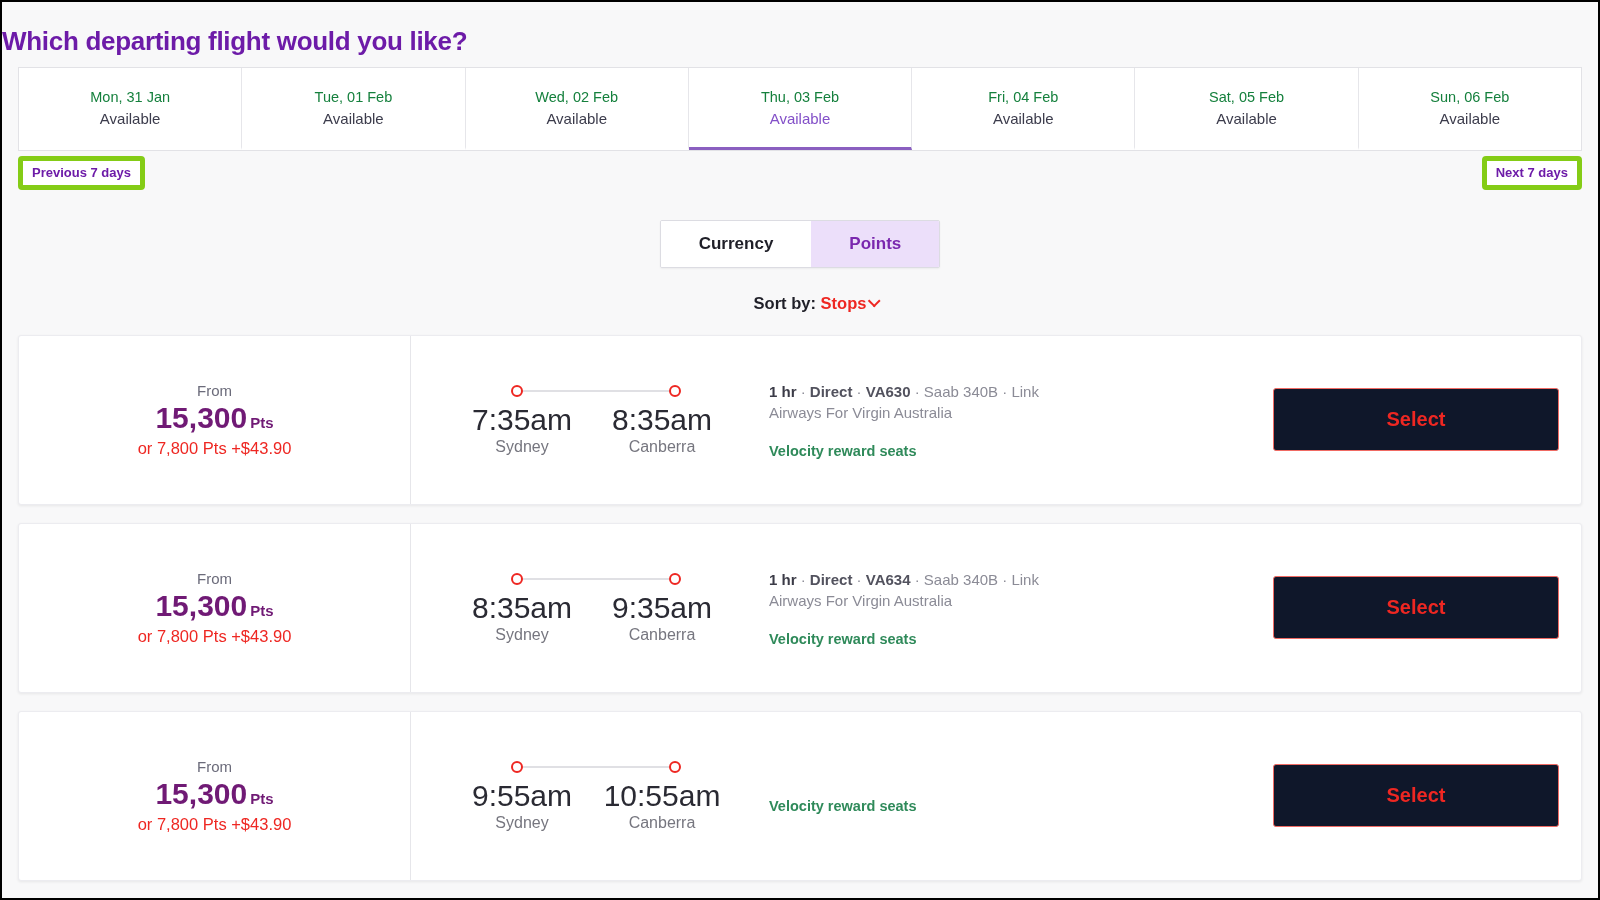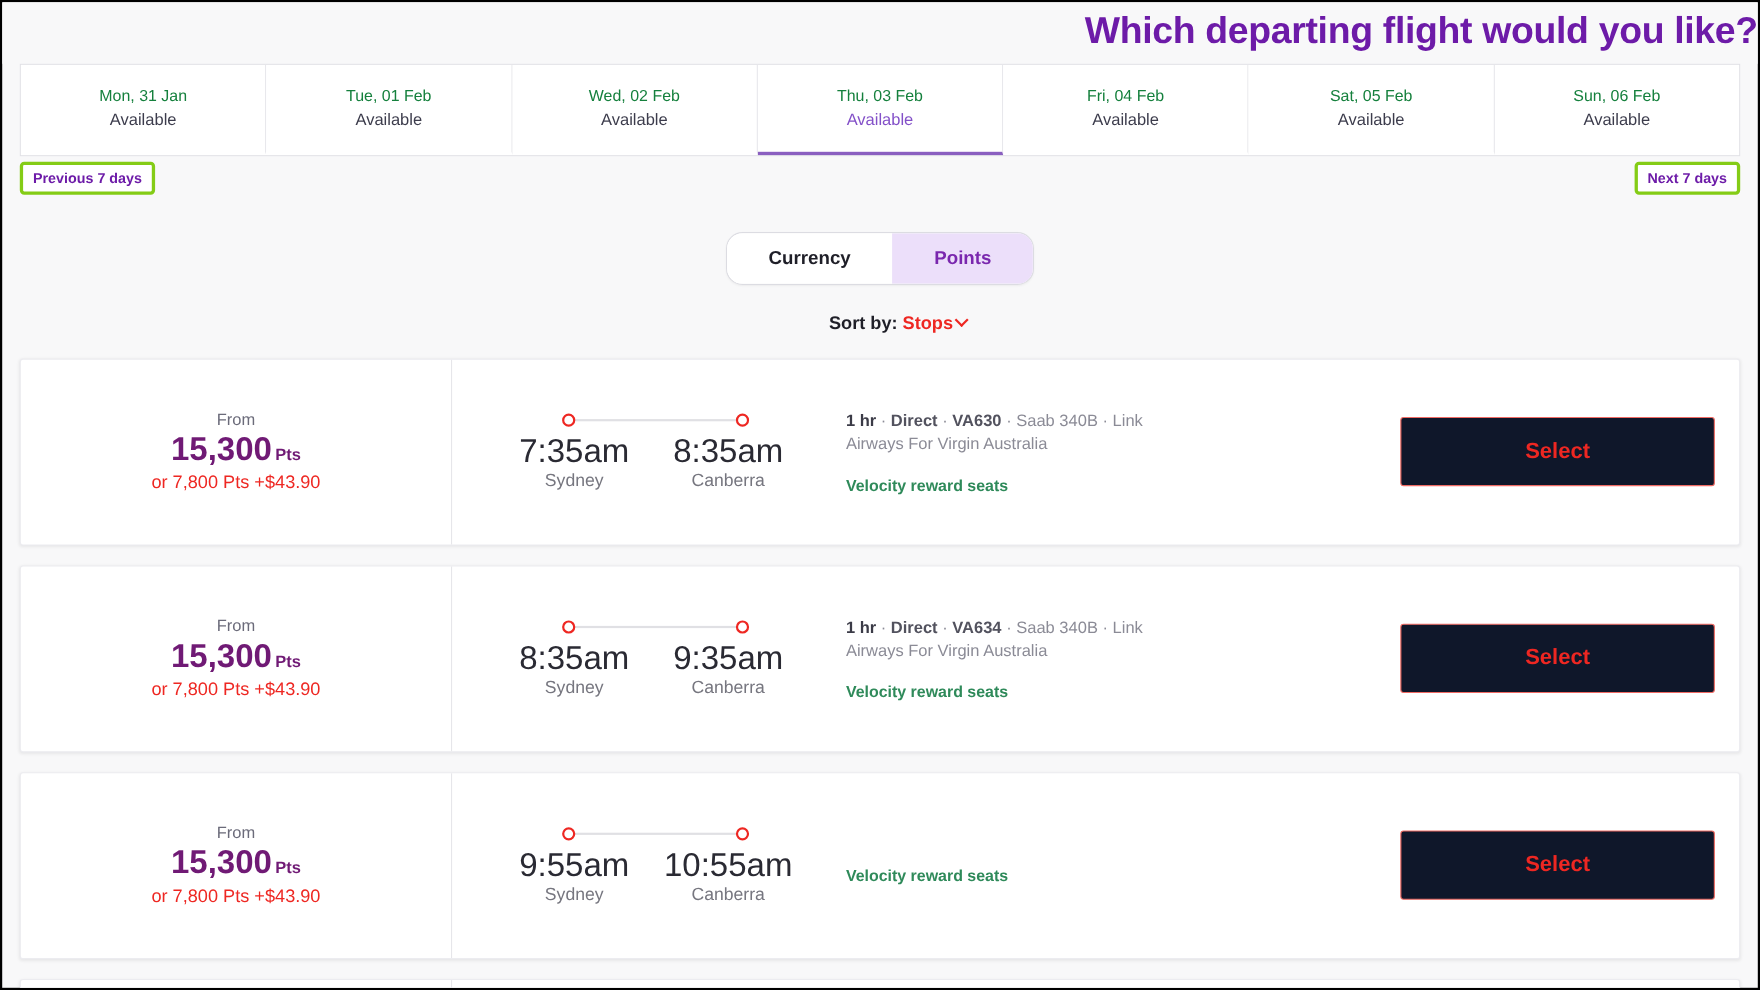--- a/index.html
+++ b/index.html
@@ -14,26 +14,26 @@
     position: relative;
     width: 1600px;
     height: 900px;
     background: #f8f8f9;
     border: 2px solid #000;
     overflow: hidden;
   }
 
   
   .page-title {
-    text-align: right;
+    text-align: left;
     color: #6d1ba8;
-    font-size: 34px;
+    font-size: 26px;
     font-weight: bold;
     letter-spacing: -0.3px;
-    padding-top: 7px;
+    padding-top: 24px;
     padding-bottom: 10px;
     background: #f8f8f9;
   }
 
   
   .date-strip {
     display: flex;
     margin: 0 16px;
     background: #ffffff;
     border: 1px solid #e2e2e6;
@@ -66,21 +66,21 @@
   
   .paging-row {
     position: relative;
     height: 34px;
     margin: 5px 16px 0;
   }
   .page-btn {
     position: absolute;
     top: 0;
     background: #ffffff;
-    border: 3px solid #84cc16;
+    border: 5px solid #84cc16;
     border-radius: 4px;
     color: #6d1ba8;
     font-size: 13px;
     font-weight: bold;
     padding: 5px 9px 6px;
     cursor: pointer;
     line-height: 1;
   }
   .page-btn.prev { left: 0; }
   .page-btn.next { right: 0; }
@@ -88,21 +88,21 @@
   
   .toggle-wrap {
     display: flex;
     justify-content: center;
     margin-top: 30px;
   }
   .toggle {
     display: flex;
     background: #ffffff;
     border: 1px solid #dcdce2;
-    border-radius: 15px;
+    border-radius: 2px;
     overflow: hidden;
     box-shadow: 0 1px 2px rgba(0,0,0,0.05);
   }
   .toggle-opt {
     padding: 13px 38px;
     font-size: 17px;
     font-weight: bold;
     color: #1f1f28;
     cursor: pointer;
     background: #ffffff;

